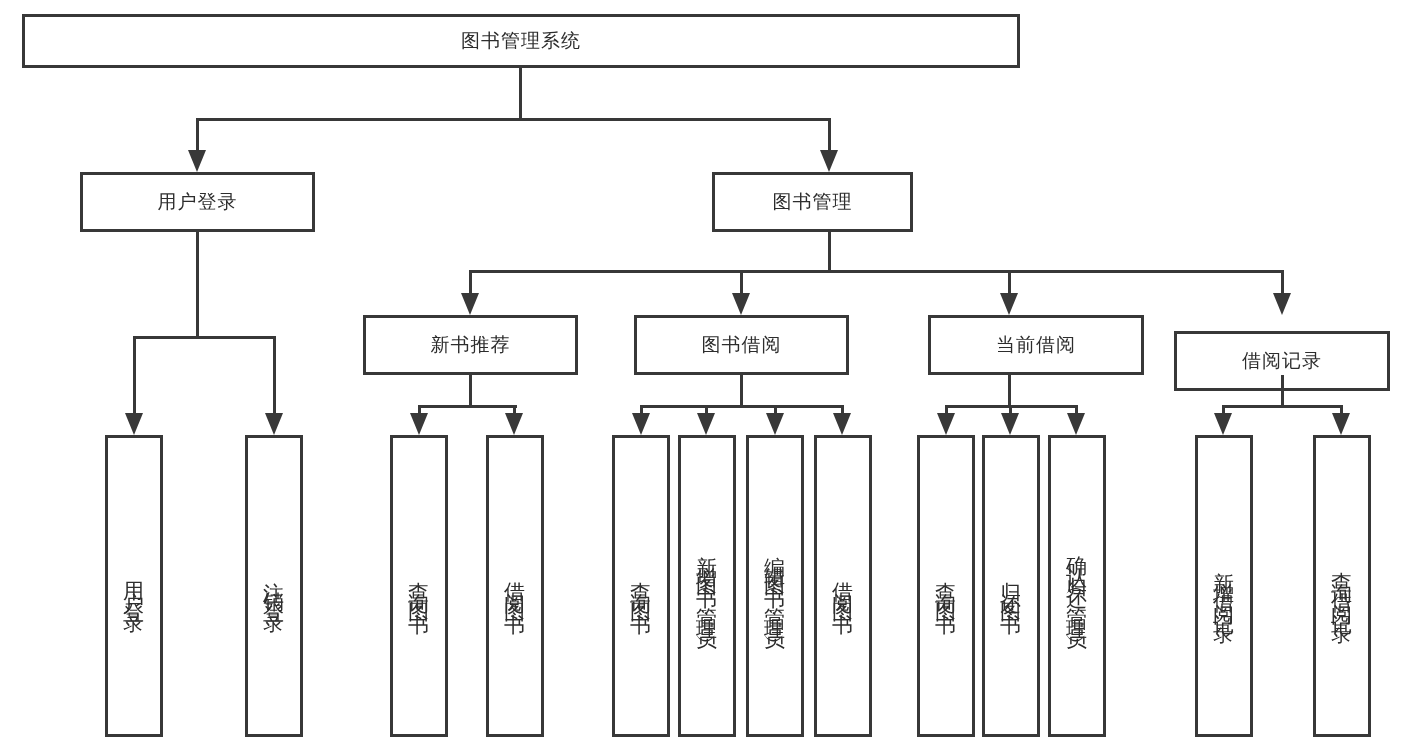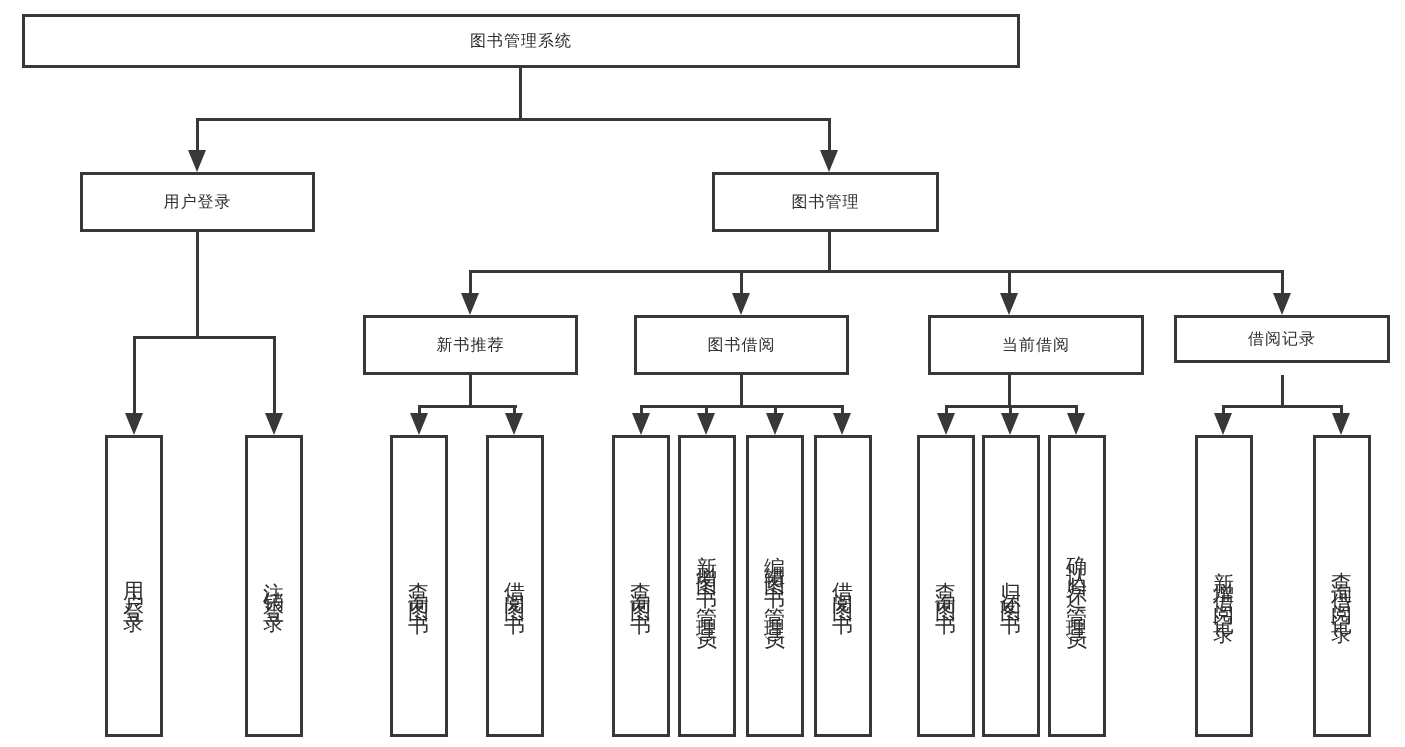--- a/index.html
+++ b/index.html
@@ -16,21 +16,21 @@
     position: absolute;
     box-sizing: border-box;
     background: #ffffff;
     border: 3px solid #383838;
     color: #2d2d2d;
     display: flex;
     align-items: center;
     justify-content: center;
   }
   .hbox {
-    font-size: 16px;
+    font-size: 19px;
     letter-spacing: 1px;
     white-space: nowrap;
   }
   .vbox {
     writing-mode: vertical-rl;
     text-orientation: mixed;
     font-size: 21px;
     letter-spacing: 0.5em;
     line-height: 1;
   }
@@ -74,21 +74,21 @@
   <div class="vline" style="left:519px; top:68px; height:53px;"></div>
   <div class="hline" style="left:196px; top:118px; width:635px;"></div>
   <div class="vline" style="left:196px; top:118px; height:32px;"></div>
   <div class="arrow" style="left:188px; top:150px;"></div>
   <div class="vline" style="left:828px; top:118px; height:32px;"></div>
   <div class="arrow" style="left:820px; top:150px;"></div>
 
   <div class="node hbox" style="left:80px; top:172px; width:235px; height:60px;">
     <span>用户登录</span>
   </div>
-  <div class="node hbox" style="left:712px; top:172px; width:227px; height:60px;">
+  <div class="node hbox" style="left:712px; top:172px; width:201px; height:60px;">
     <span>图书管理</span>
   </div>
 
   <div class="vline" style="left:196px; top:232px; height:107px;"></div>
   <div class="hline" style="left:133px; top:336px; width:143px;"></div>
   <div class="vline" style="left:133px; top:336px; height:78px;"></div>
   <div class="arrow" style="left:125px; top:413px;"></div>
   <div class="vline" style="left:273px; top:336px; height:78px;"></div>
   <div class="arrow" style="left:265px; top:413px;"></div>
 
@@ -105,21 +105,21 @@
 
   <div class="node hbox" style="left:363px; top:315px; width:215px; height:60px;">
     <span>新书推荐</span>
   </div>
   <div class="node hbox" style="left:634px; top:315px; width:215px; height:60px;">
     <span>图书借阅</span>
   </div>
   <div class="node hbox" style="left:901px; top:315px; width:216px; height:60px;margin-left:27px;">
     <span>当前借阅</span>
   </div>
-  <div class="node hbox" style="left:1174px; top:315px; width:216px; height:48px;">
+  <div class="node hbox" style="left:1174px; top:331px; width:216px; height:60px;">
     <span>借阅记录</span>
   </div>
 
   <div class="vline" style="left:469px; top:375px; height:33px;"></div>
   <div class="hline" style="left:418px; top:405px; width:99px;"></div>
   <div class="vline" style="left:418px; top:405px; height:10px;"></div>
   <div class="arrow" style="left:410px; top:413px;"></div>
   <div class="vline" style="left:513px; top:405px; height:10px;"></div>
   <div class="arrow" style="left:505px; top:413px;"></div>
 

